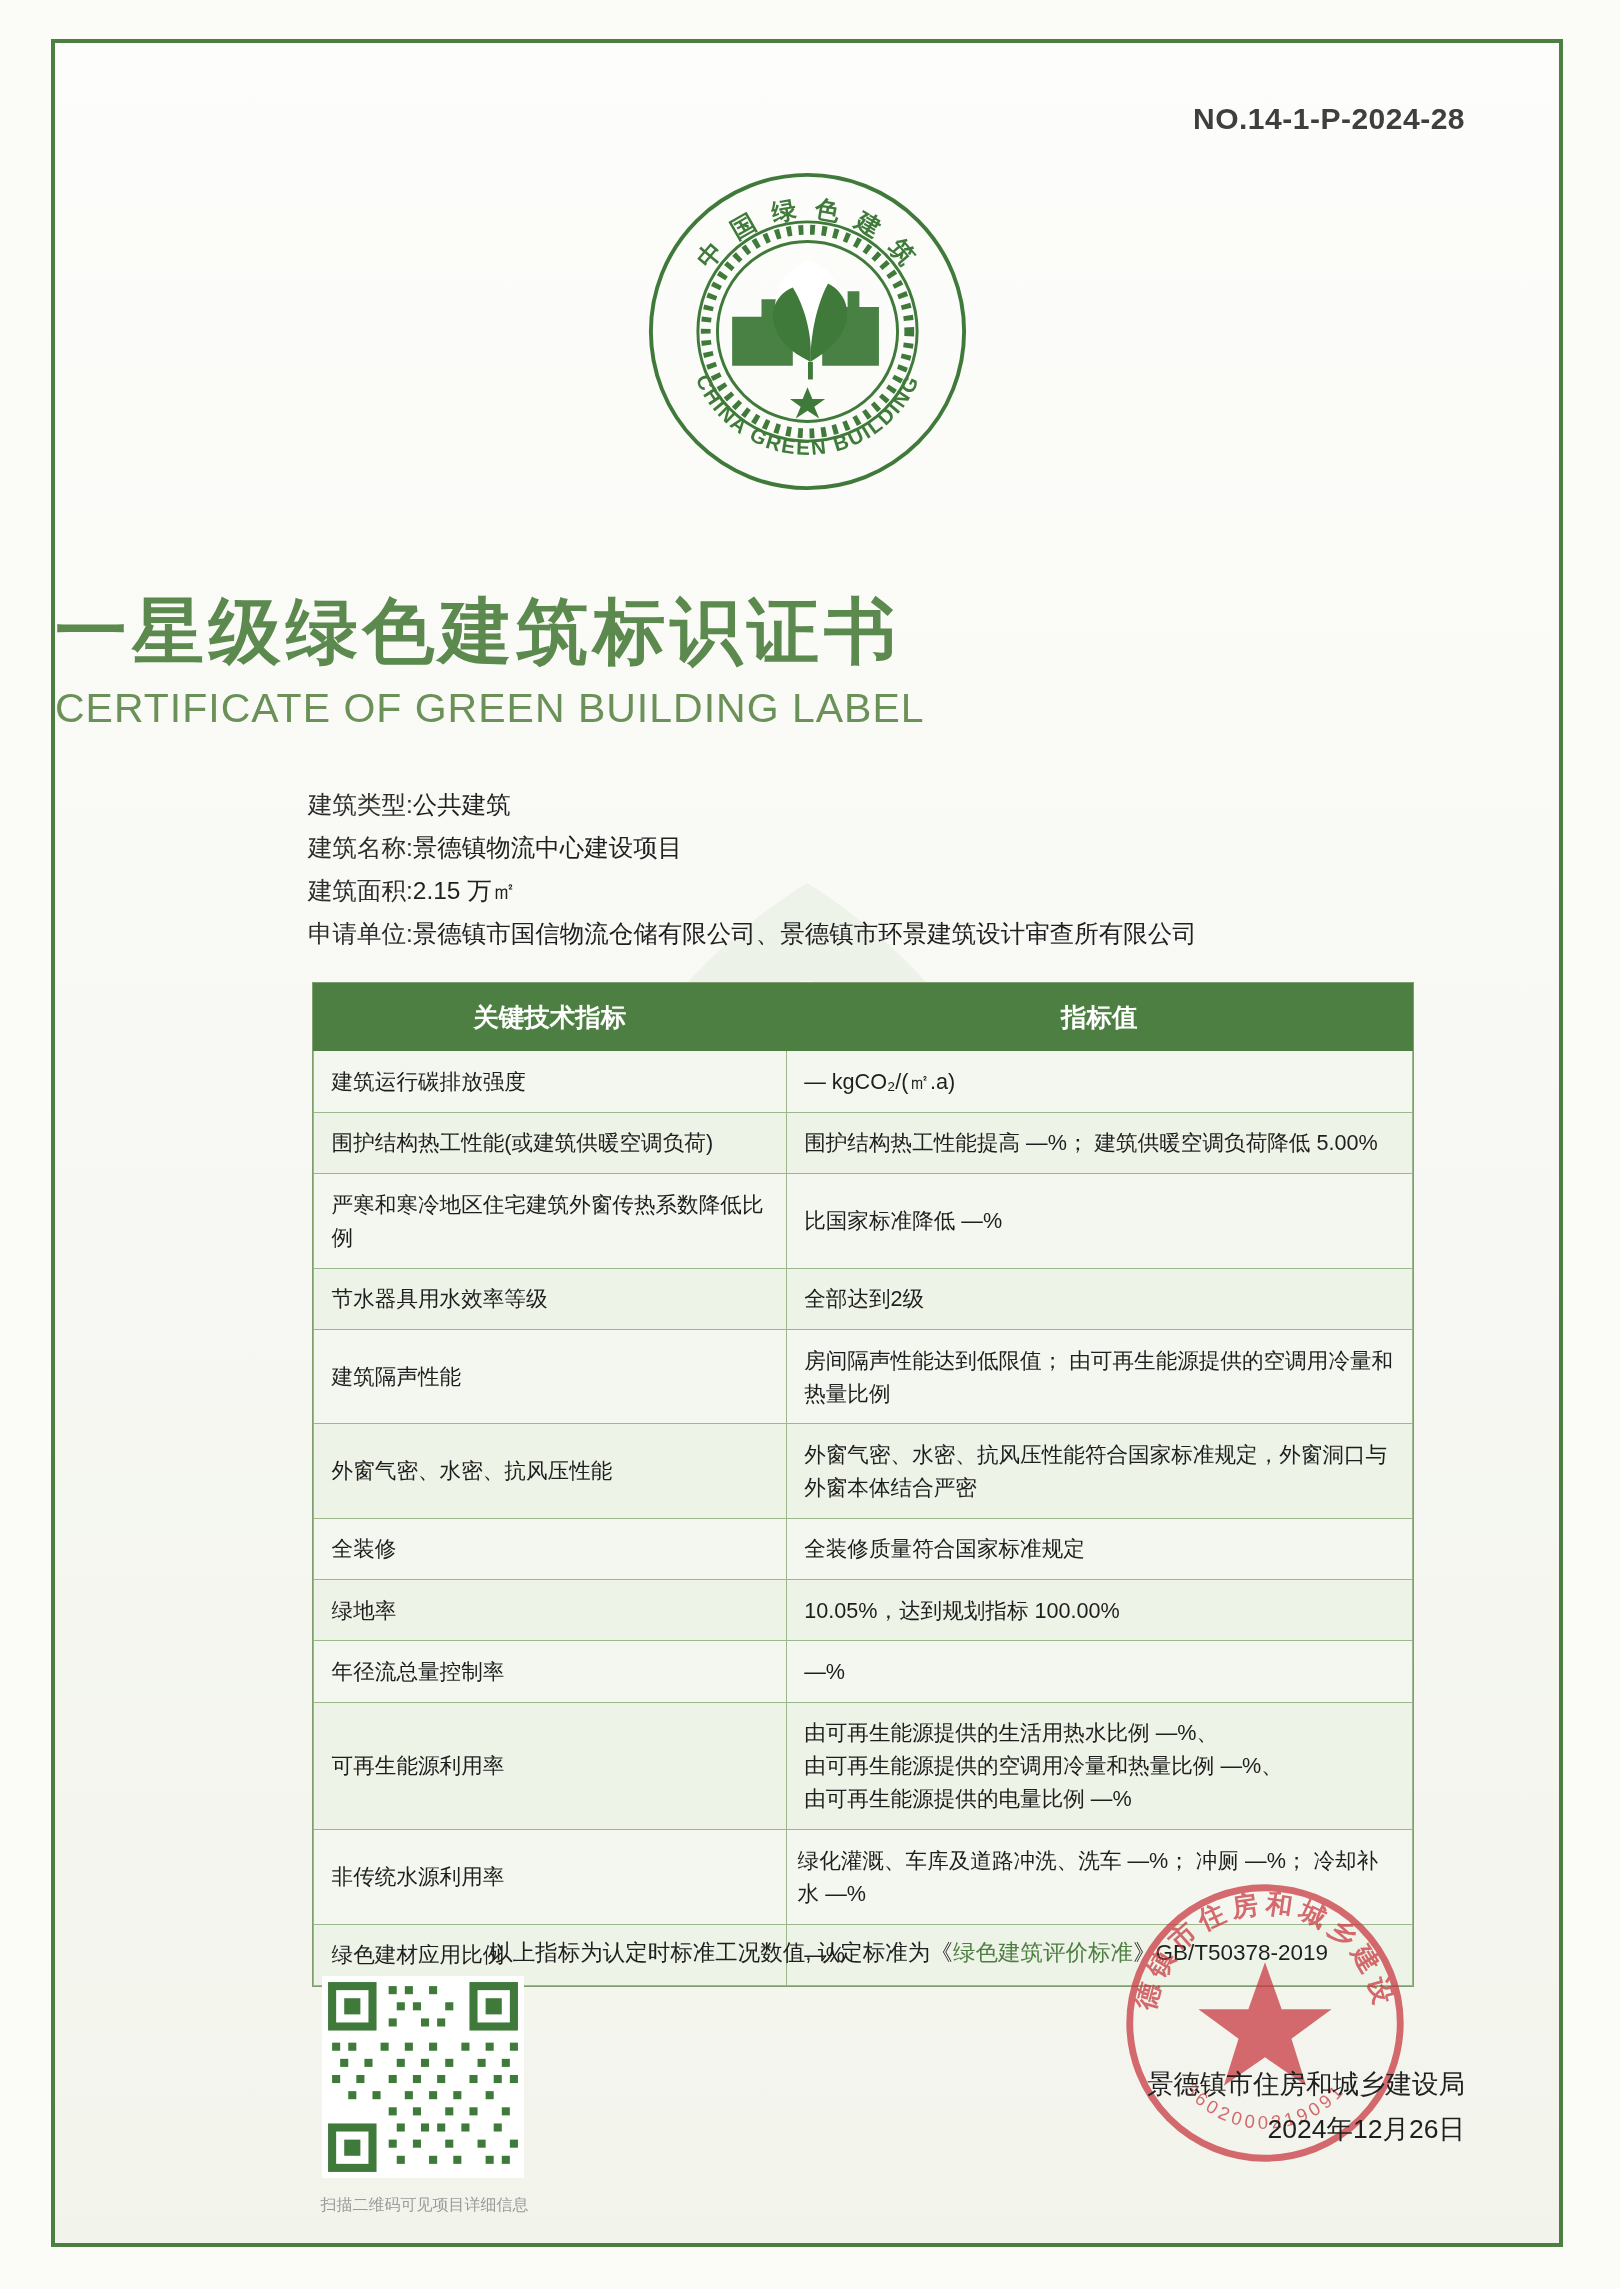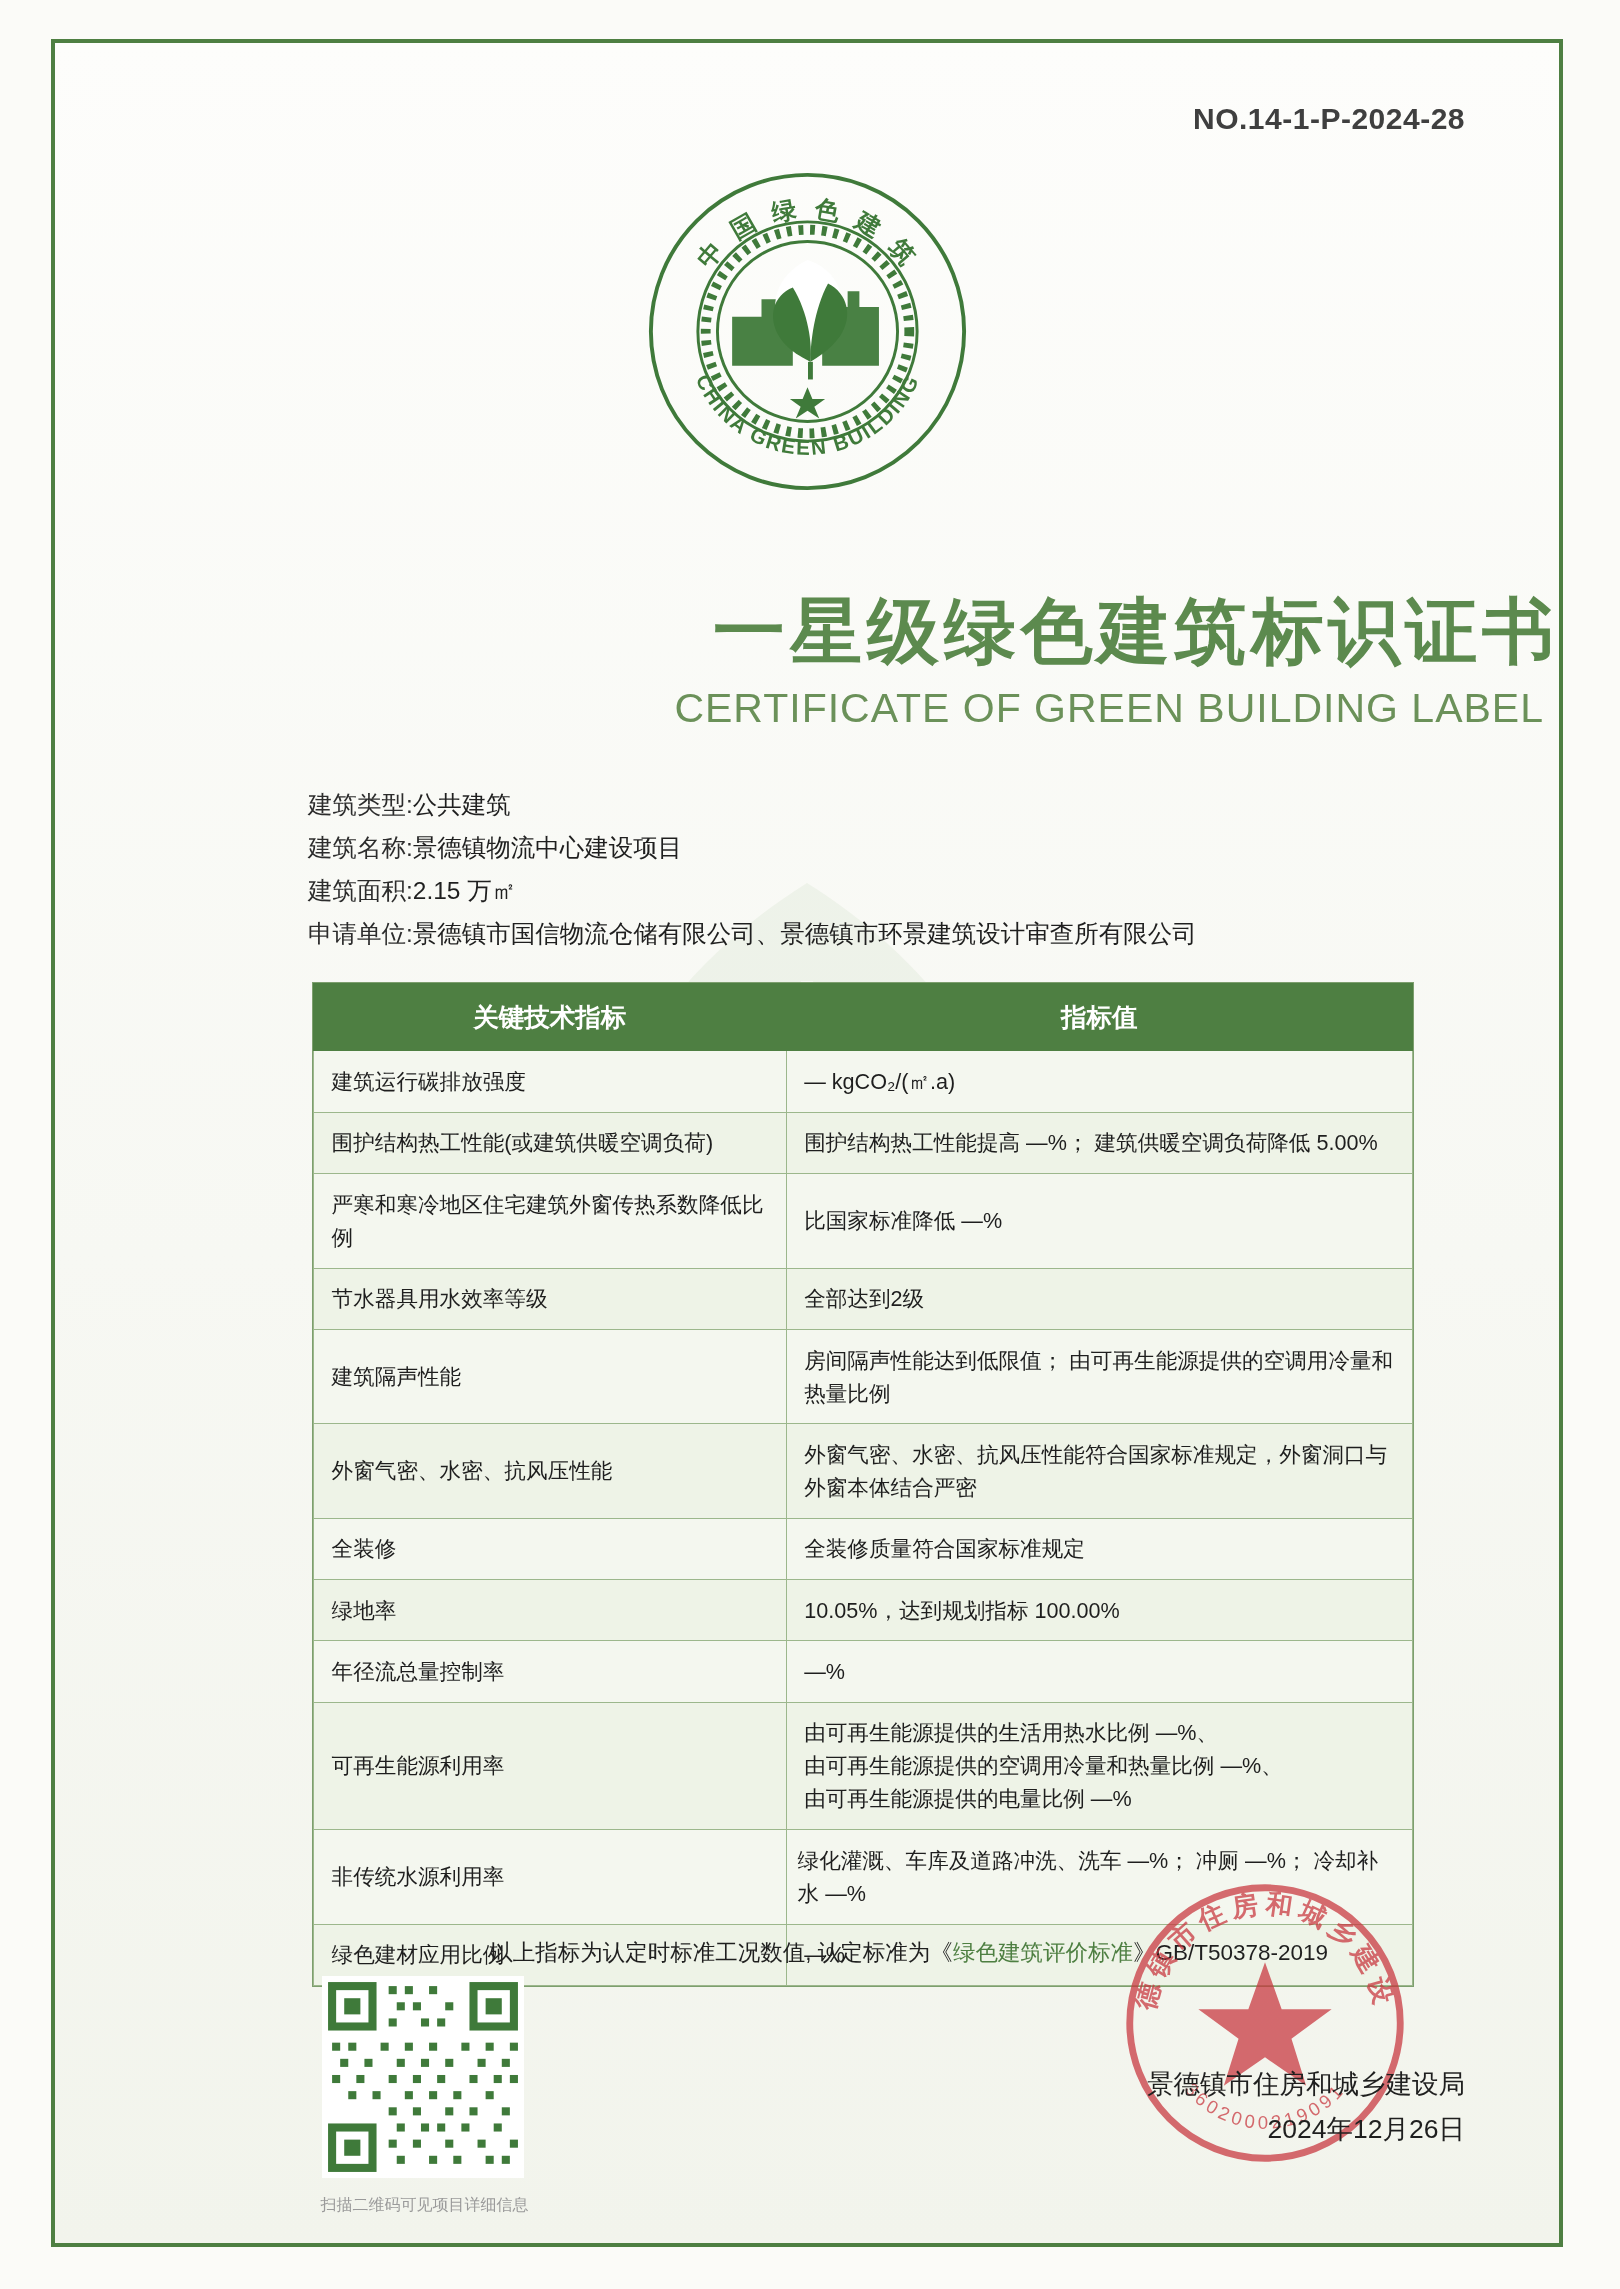--- a/index.html
+++ b/index.html
@@ -71,33 +71,33 @@
     width: 323px;
     height: 323px;
     position: relative;
   }
 
   .title-cn {
     position: absolute;
     top: 541px;
     left: 0;
     right: 0;
-    text-align: right;
+    text-align: left;
     font-size: 72px;
     font-weight: bold;
     letter-spacing: 4.9px;
     color: #5c8a4e;
     font-family: "DejaVu Sans", "Liberation Sans", sans-serif;
   }
   .title-en {
     position: absolute;
     top: 642px;
     left: 0;
     right: 15px;
-    text-align: right;
+    text-align: left;
     font-size: 41px;
     letter-spacing: 1px;
     color: #6b9159;
   }
 
   .meta {
     position: absolute;
     left: 253px;
     top: 740px;
     font-size: 24.5px;

